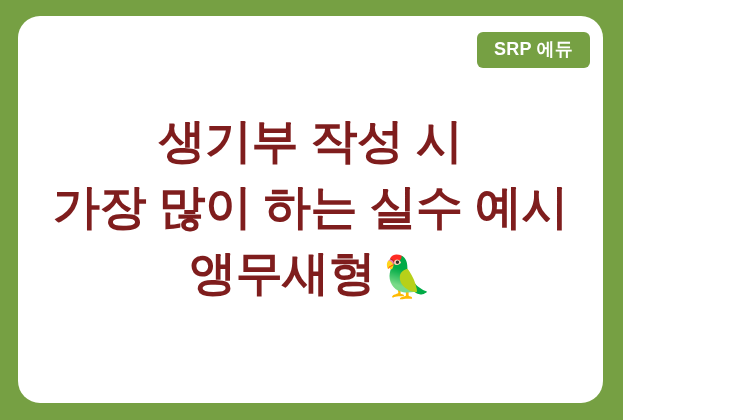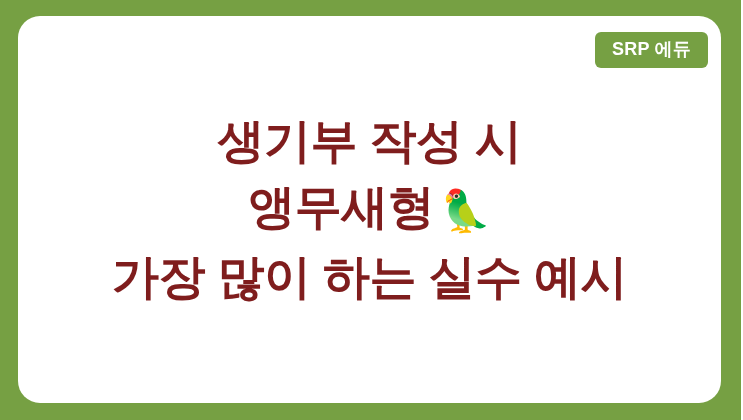--- a/index.html
+++ b/index.html
@@ -9,21 +9,21 @@
   }
   body {
     width: 743px;
     height: 420px;
     overflow: hidden;
     font-family: "Liberation Sans", "DejaVu Sans", sans-serif;
   }
 
   .thumbnail-canvas {
     position: relative;
-    width: 741px;
+    width: 623px;
     height: 420px;
     background: #76a043;
     box-sizing: border-box;
     padding: 16px 20px 17px 18px;
   }
 
   .content-card {
     position: relative;
     width: 100%;
     height: 100%;
@@ -97,20 +97,20 @@
 <div class="thumbnail-canvas">
 
   <div class="content-card">
 
     <div class="brand-badge">
       <span class="brand-badge-label">SRP 에듀</span>
     </div>
 
     <div class="headline-block">
       <span class="headline-line headline-line-1">생기부 작성 시</span>
+      <span class="headline-line headline-line-2">가장 많이 하는 실수 예시</span>
       <span class="headline-line headline-line-3">
         <span>앵무새형</span><span class="headline-emoji">🦜</span>
       </span>
-      <span class="headline-line headline-line-2">가장 많이 하는 실수 예시</span>
     </div>
 
   </div>
 </div>
 
 </body></html>

